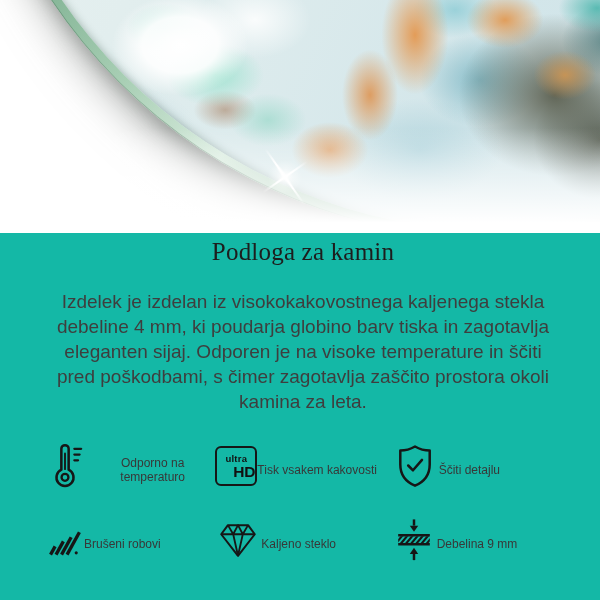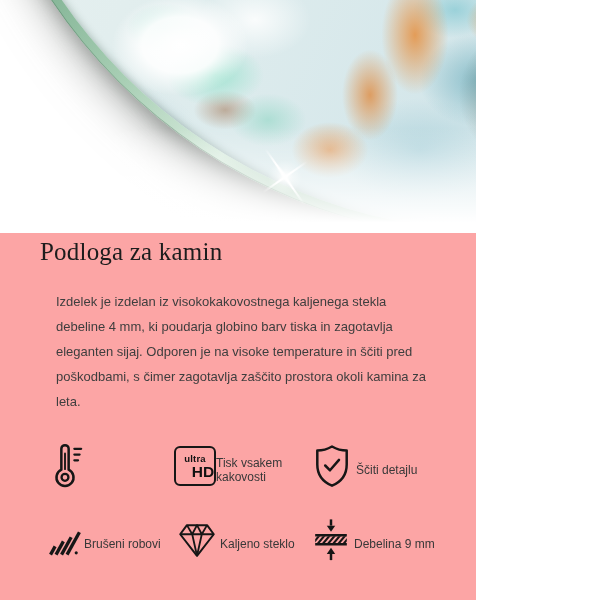--- a/index.html
+++ b/index.html
@@ -1,17 +1,17 @@
 <!DOCTYPE html>
 <html><head>
 <meta charset="utf-8">
 <style>
   html,body{margin:0;padding:0;background:#fff;}
-  .page{position:relative;width:476px;height:600px;overflow:hidden;background:#fca5a5;
-        font-family:"Liberation Sans",sans-serif;}
+  .page{position:relative;width:600px;height:600px;overflow:hidden;background:#14b8a6;
+        font-family:"Liberation Sans",sans-serif;text-align:center;}
   
   .hero{position:relative;width:600px;height:233px;overflow:hidden;background:#fff;}
   .glass{position:absolute;left:-40px;top:-840px;width:1080px;height:1080px;border-radius:50%;
          background:linear-gradient(128deg,#5d9472 6%,#39714d 16%,#67a07e 32%,#a9cfb5 46%,#d9ecdf 54%,#7bab8c 66%,#9cc4a8 80%);
          box-shadow:6px 20px 44px rgba(104,110,106,.55), 2px 8px 16px rgba(88,94,90,.35), inset 0 0 0 1px rgba(36,70,50,.28);}
   .glass-art{position:absolute;inset:9px;border-radius:50%;
     box-shadow:inset 0 0 8px rgba(28,62,46,.35);
     background:
       radial-gradient(95px 70px at 211px 876px, #ffffff 0%, rgba(255,255,255,.9) 40%, rgba(255,255,255,0) 72%),
       radial-gradient(80px 55px at 286px 851px, rgba(255,255,255,.85) 0%, rgba(255,255,255,0) 70%),
@@ -33,21 +33,21 @@
       radial-gradient(110px 70px at 451px 981px, rgba(165,206,216,.7) 0%, rgba(165,206,216,0) 74%),
       radial-gradient(100px 55px at 151px 956px, rgba(190,216,224,.65) 0%, rgba(190,216,224,0) 74%),
       linear-gradient(115deg,#f0f6f4 0%,#e2eeee 35%,#d3e6ea 60%,#cadfe5 100%);}
   .sparkle{position:absolute;left:250px;top:142px;pointer-events:none;}
   .hero-fade{position:absolute;left:0;top:128px;width:600px;height:105px;
              background:linear-gradient(to bottom, rgba(255,255,255,0) 0%, rgba(255,255,255,.55) 50%, #fff 90%);}
   
   .content{padding:2px 34px 0 40px;}
   h1{margin:0;font-family:"Liberation Serif","DejaVu Serif",serif;font-weight:400;
      font-size:25px;line-height:34px;color:#1d1d1d;letter-spacing:.2px;}
-  .desc{margin:20px 16px 0;font-size:13px;line-height:25px;color:#3e3e3e;max-width:528px;}
+  .desc{margin:20px 16px 0;font-size:19px;line-height:25px;color:#3e3e3e;max-width:528px;}
   
   .features{display:grid;grid-template-columns:1fr 1fr 1fr;margin-top:26px;row-gap:22px;}
   .feature{display:flex;flex-direction:row;align-items:center;}
   .icon-box{height:52px;display:flex;align-items:center;justify-content:center;color:#161616;}
   .feature-label{margin-top:7px;font-size:12px;color:#383838;}
   .icon-stroke{stroke:#161616;fill:none;}
   .uhd{width:42px;height:40px;border:2.6px solid #161616;border-radius:6px;box-sizing:border-box;
        display:flex;flex-direction:column;align-items:center;justify-content:center;color:#111;}
   .uhd-top{font-size:9.5px;font-weight:700;line-height:1;letter-spacing:.2px;margin-top:1px;}
   .uhd-bottom{font-size:15.5px;font-weight:800;line-height:1;margin-top:1px;padding-left:16px;}
@@ -90,20 +90,21 @@
 
       <div class="feature">
         <div class="icon-box">
           <svg width="50" height="50" viewBox="0 0 48 48">
             <path class="icon-stroke" stroke-width="2.4" stroke-linejoin="round" d="M20.5 7.5 a3.5 3.5 0 0 1 7 0 V27.5 a8.2 8.2 0 1 1 -7 0 Z"></path>
             <circle class="icon-stroke" stroke-width="2.2" cx="24" cy="34.9" r="3.3"></circle>
             <path class="icon-stroke" stroke-width="1.8" stroke-linecap="round" d="M24 12 V27"></path>
             <path class="icon-stroke" stroke-width="2.2" stroke-linecap="round" d="M33 7.5 h6.5 M33 13 h5 M33 18.5 h3.5"></path>
           </svg>
         </div>
+        <div class="feature-label">Odporno na temperaturo</div>
       </div>
 
       <div class="feature">
         <div class="icon-box">
           <div class="uhd">
             <span class="uhd-top">ultra</span>
             <span class="uhd-bottom">HD</span>
           </div>
         </div>
         <div class="feature-label">Tisk vsakem kakovosti</div>

